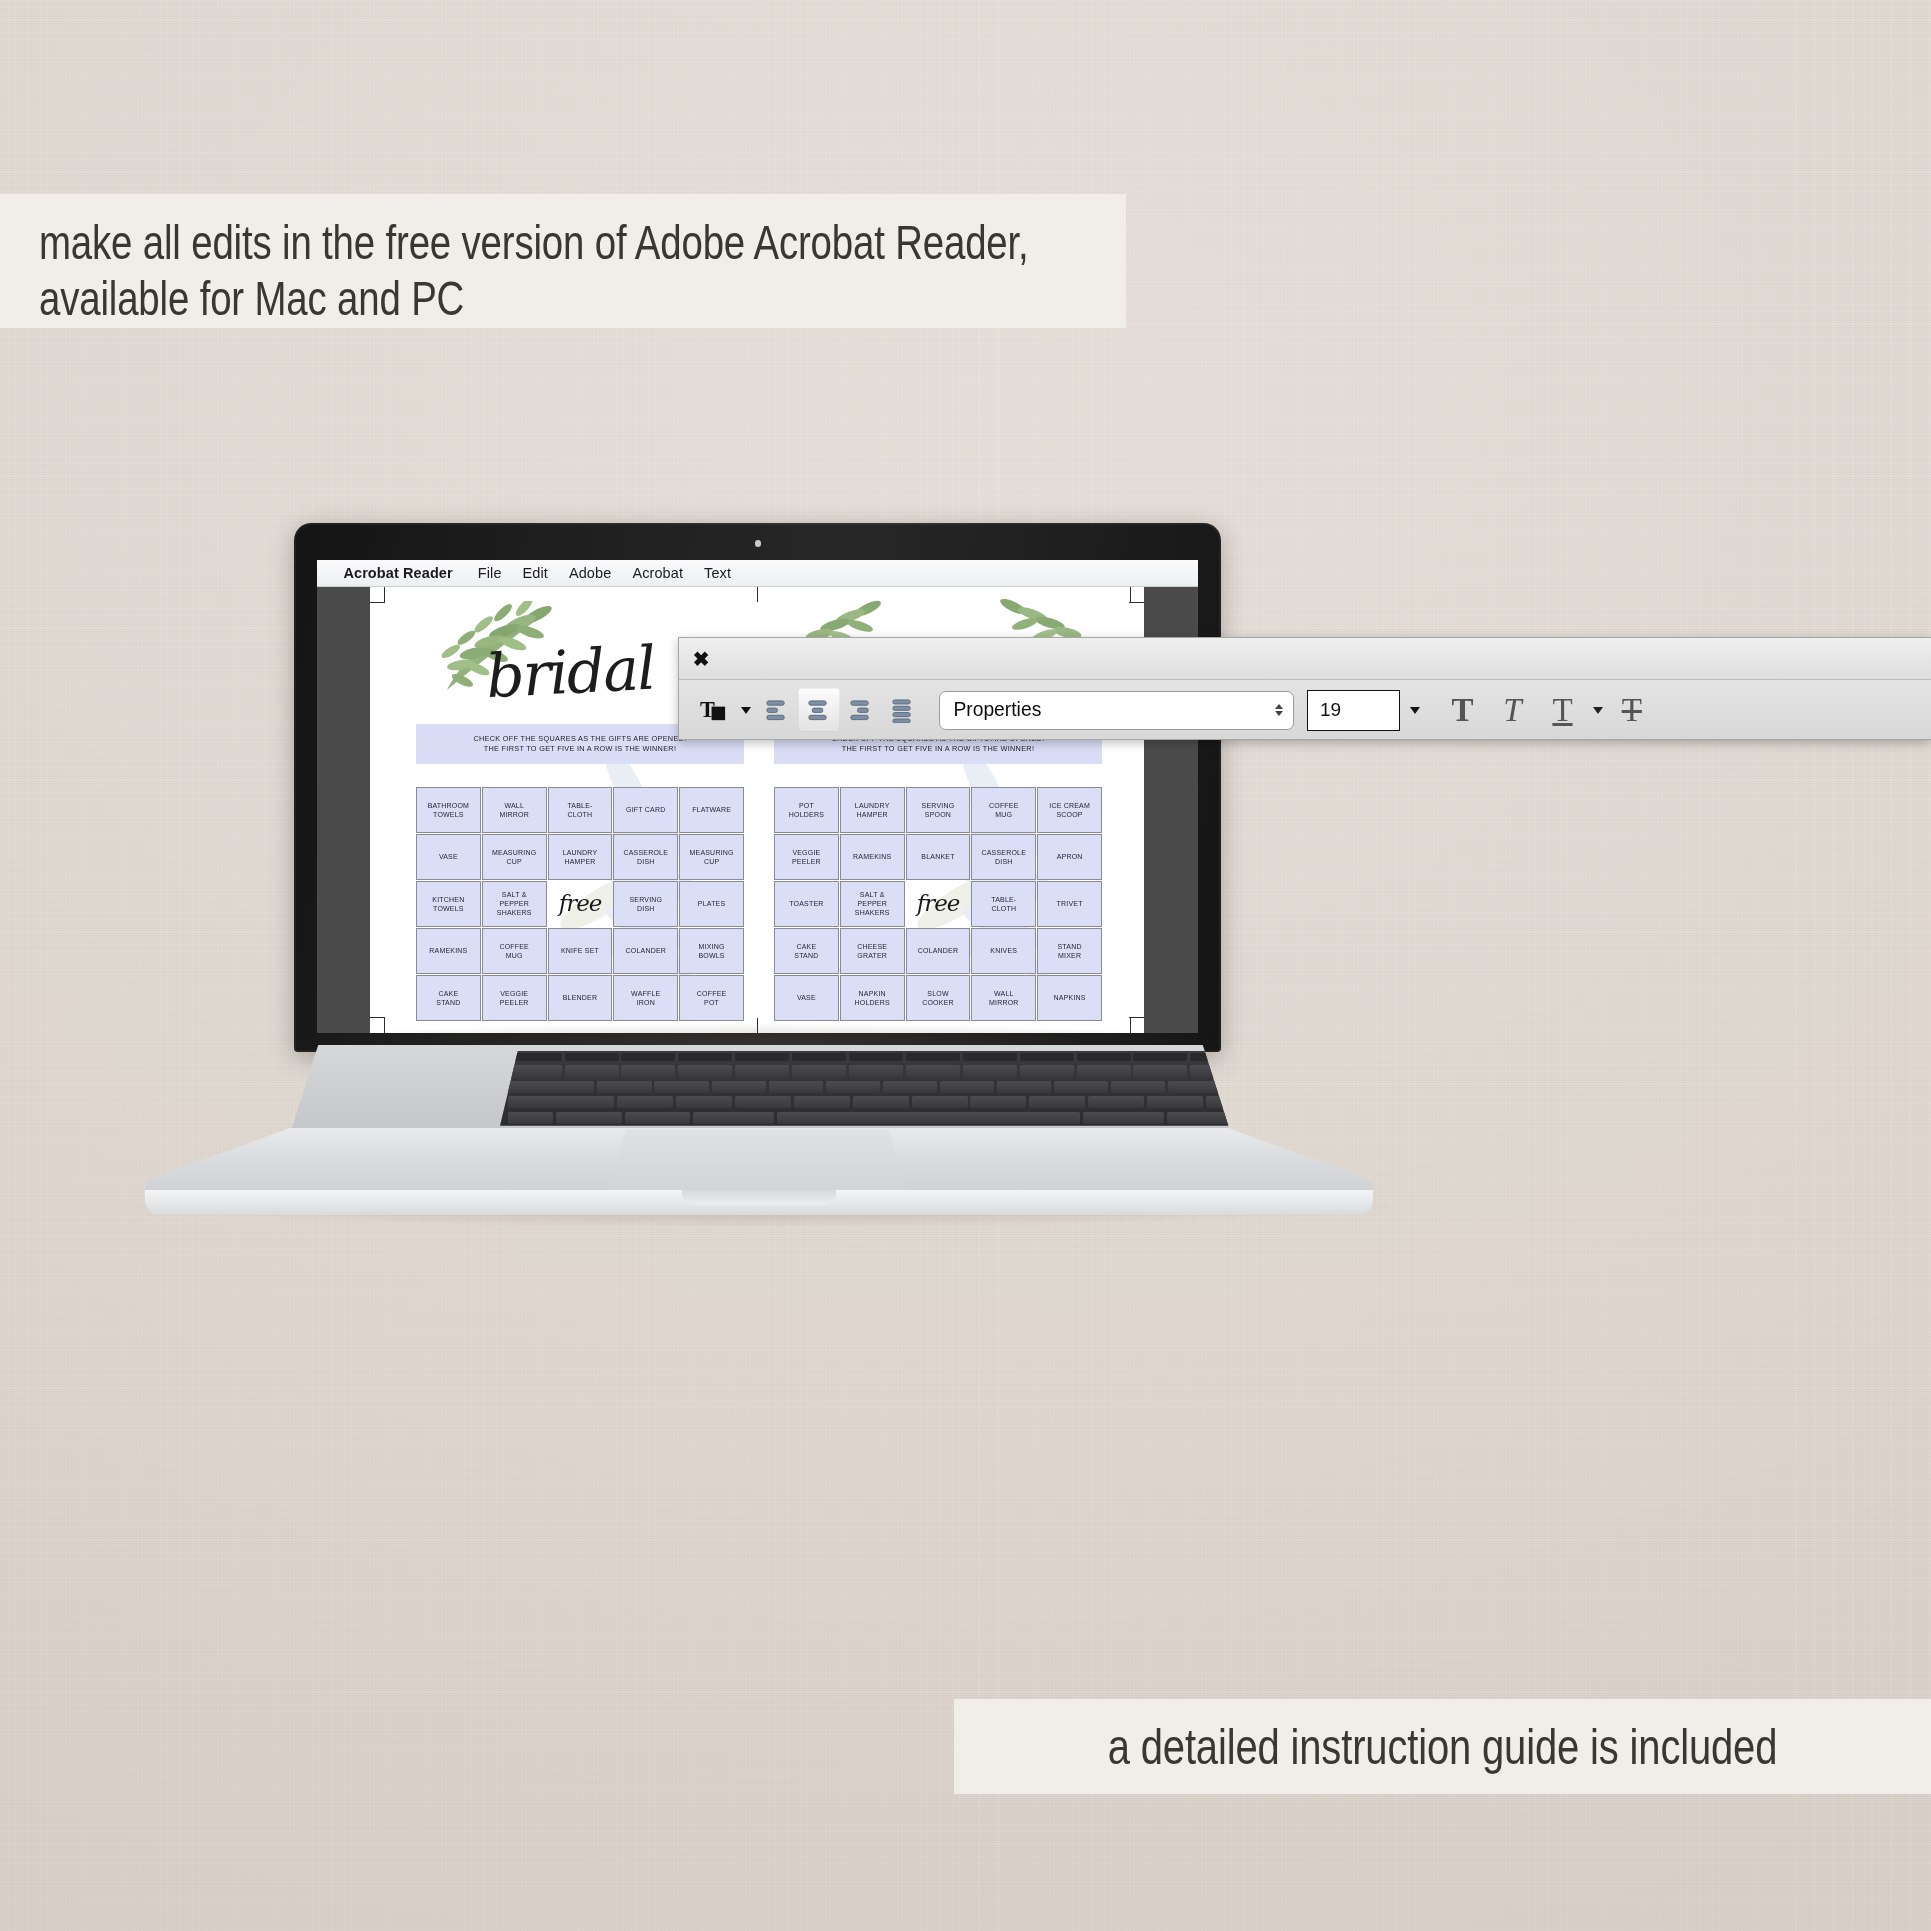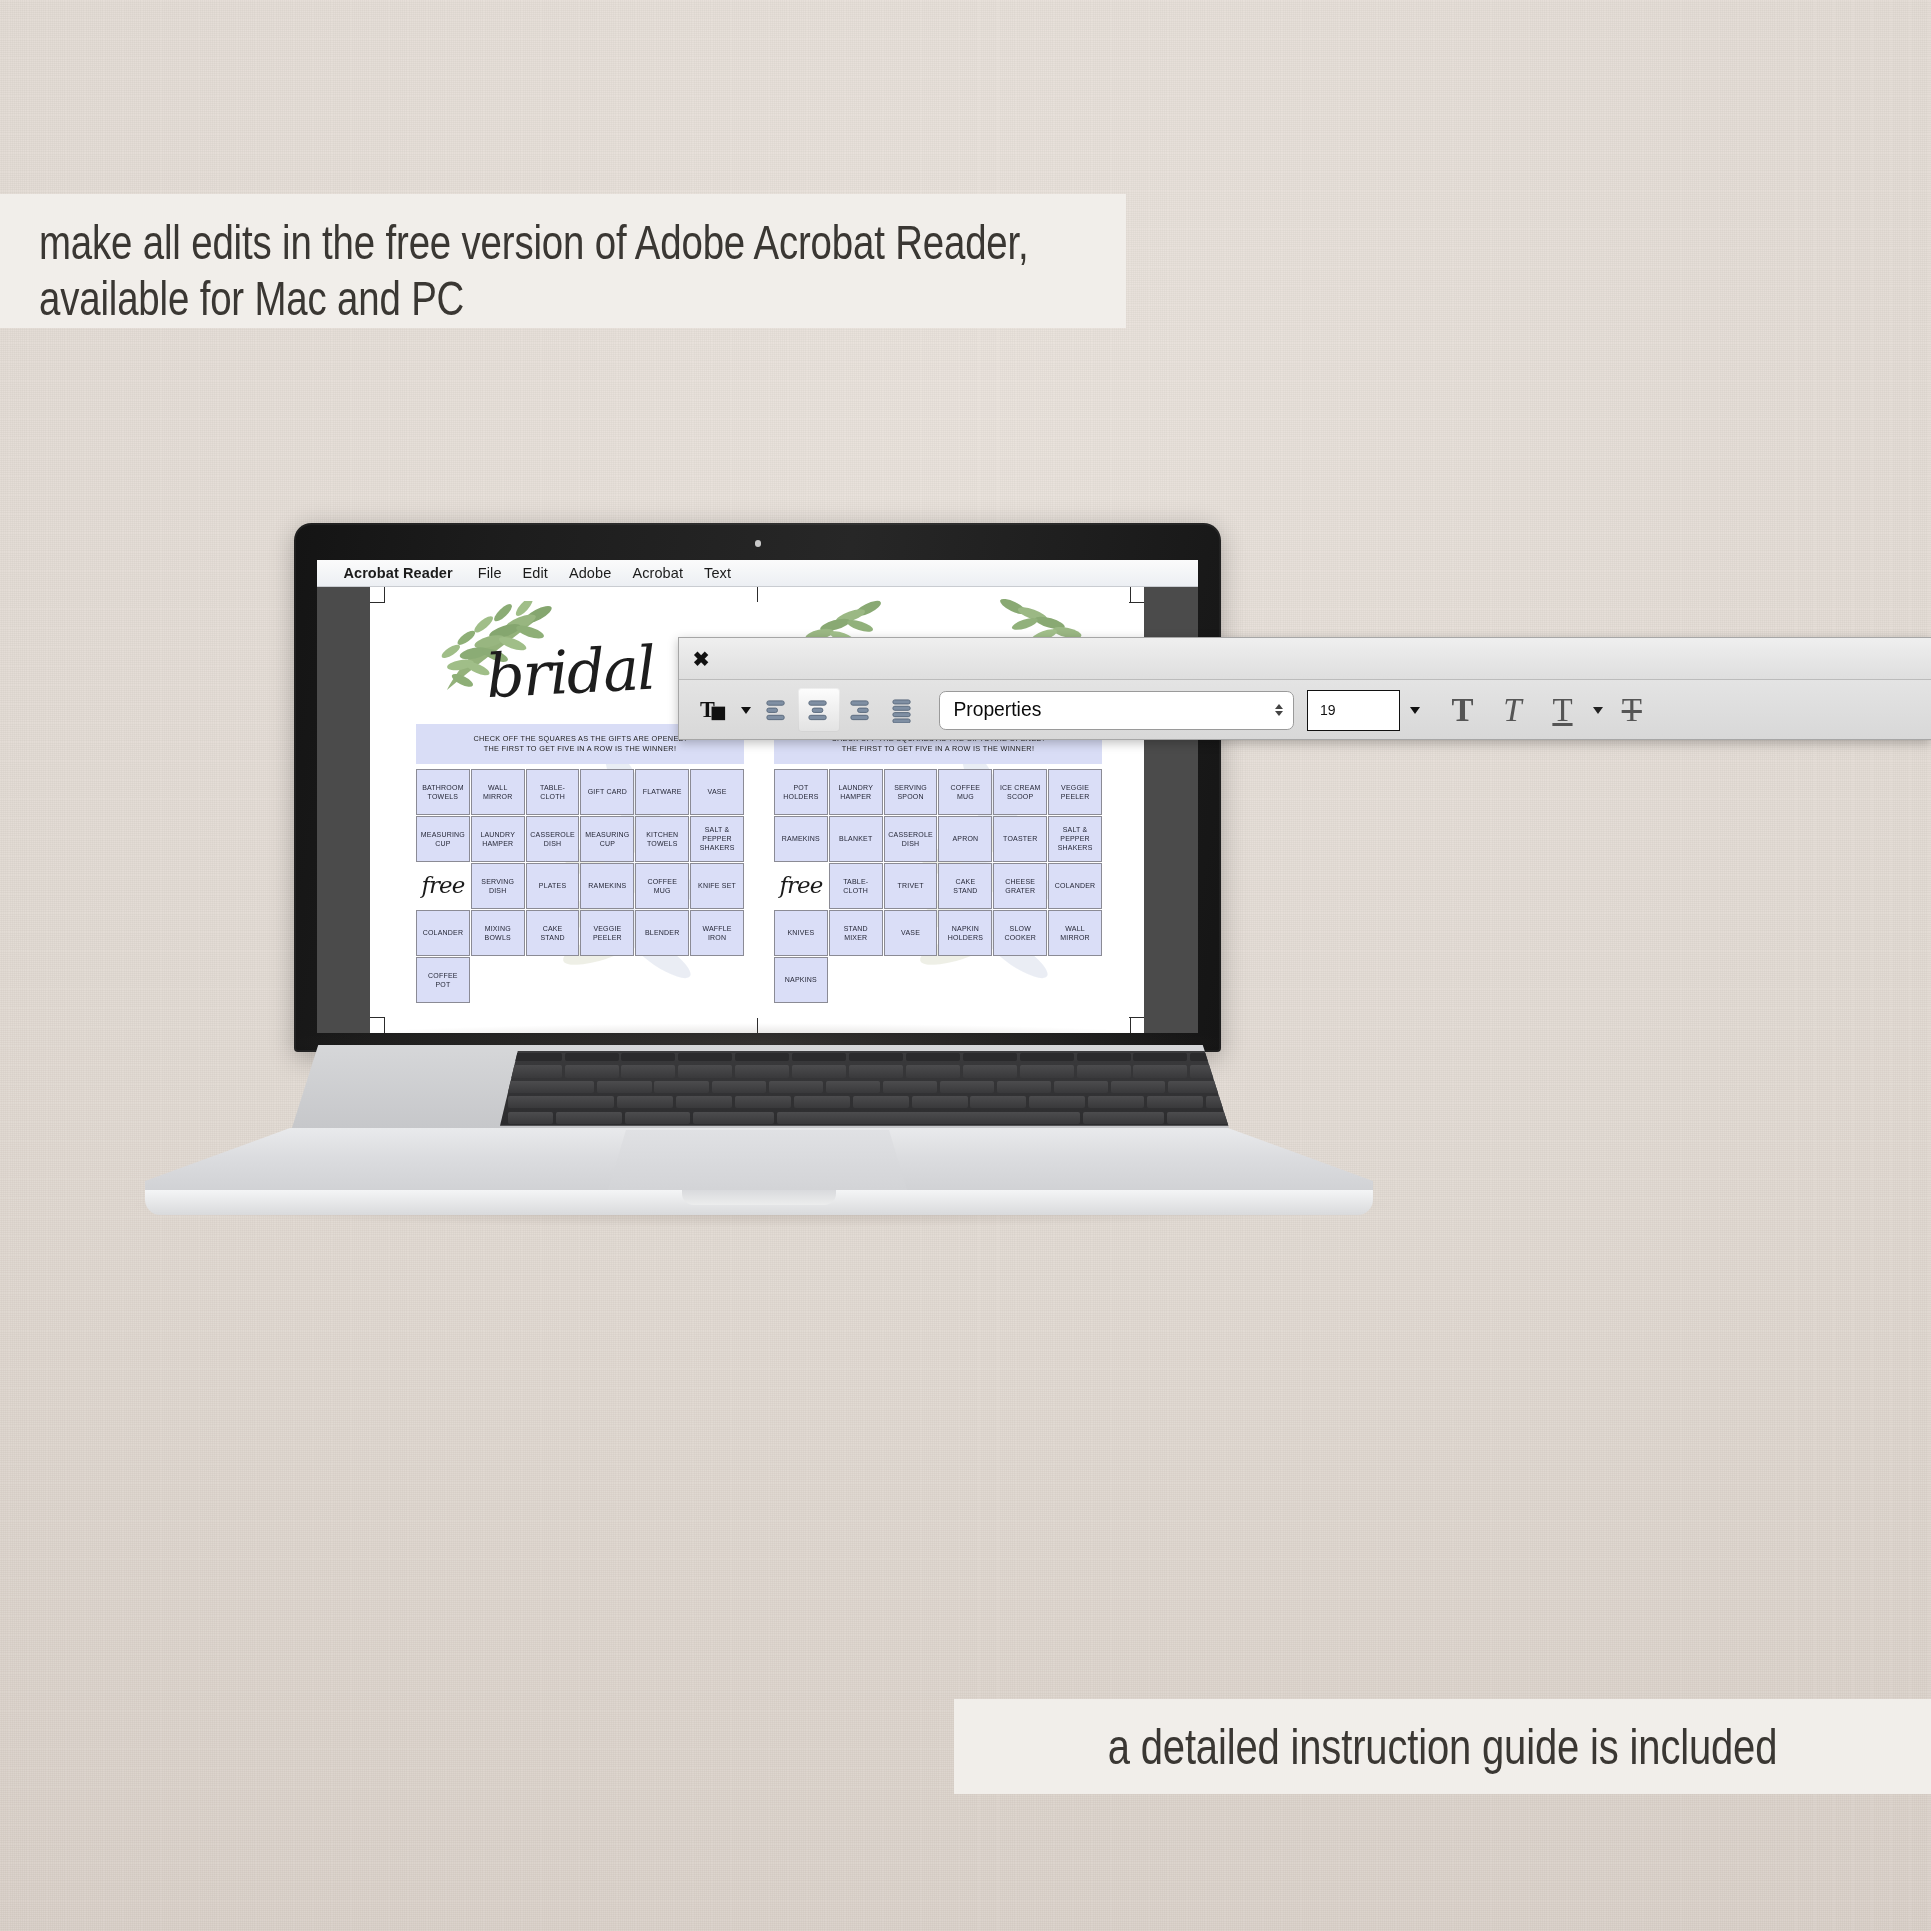--- a/index.html
+++ b/index.html
@@ -151,23 +151,23 @@
   .card-banner .l {
     font-family: "Liberation Sans", sans-serif;
     font-size: 7.3px;
     line-height: 10.6px;
     color: #232323;
     letter-spacing: 0.3px;
     white-space: nowrap;
   }
   .grid {
     display: grid;
-    grid-template-columns: repeat(6, 1fr);
+    grid-template-columns: repeat(5, 1fr);
     gap: 1px;
-    margin-top: 5px;
+    margin-top: 23px;
   }
   .cell {
     height: 46px;
     background: #dadef7;
     border: 1px solid #8b8b95;
     display: flex; align-items: center; justify-content: center;
     text-align: center;
     padding: 1.9px;
   }
   .cell span {
@@ -251,21 +251,21 @@
   #font-select .spin i.u { border-bottom: 5.8px solid #444; }
   #font-select .spin i.d { border-top: 5.8px solid #444; }
 
   #size-box {
     width: 93px; height: 41px;
     background: #fff; border: 1.9px solid #111;
     margin-left: 13.5px;
     display: flex; align-items: center;
     padding-left: 11.6px;
   }
-  #size-box .val { font-size: 14px; color: #111; }
+  #size-box .val { font-size: 19px; color: #111; }
   #size-caret { width: 0; height: 0; border-left: 5.8px solid transparent; border-right: 5.8px solid transparent; border-top: 7.7px solid #111; margin-left: 9.7px; }
 
   .styleT {
     width: 50px; height: 44px;
     display: flex; align-items: center; justify-content: center;
     font-family: "Liberation Serif", serif;
     font-size: 33px; color: #555;
     cursor: pointer;
   }
   .styleT.b { font-weight: bold; }

